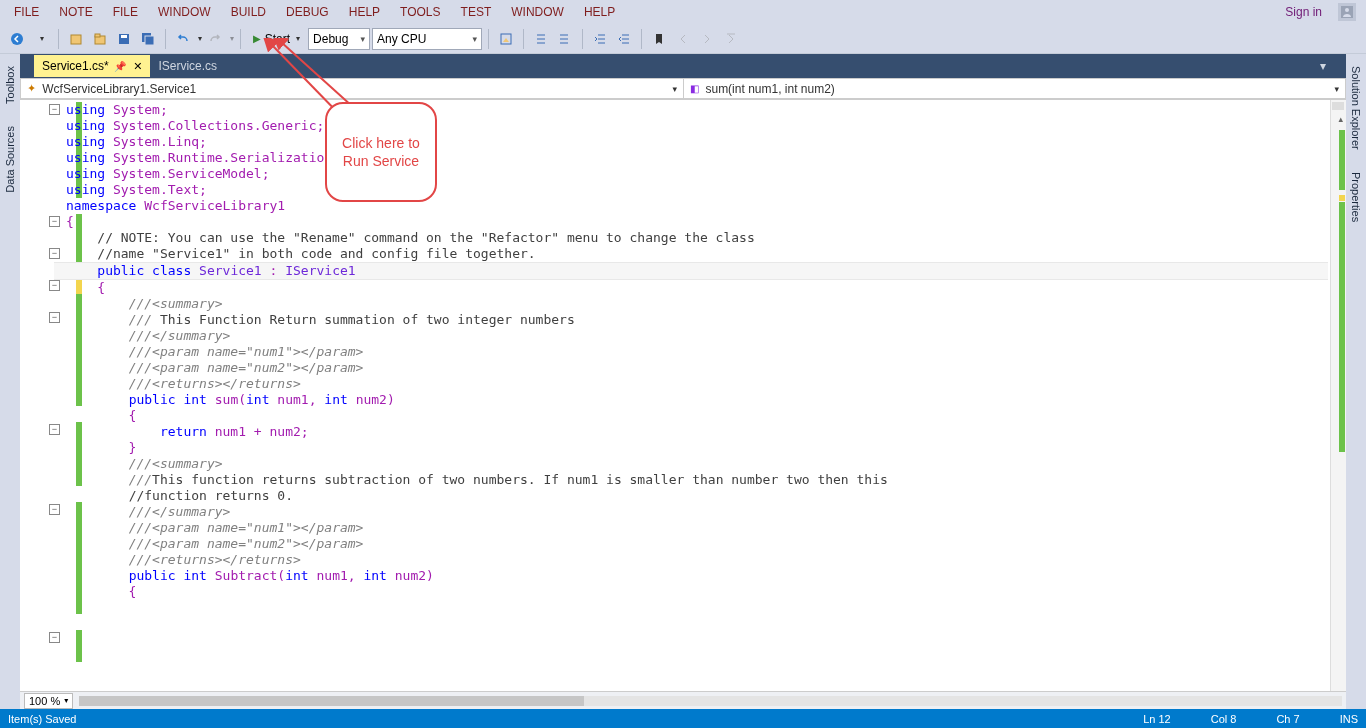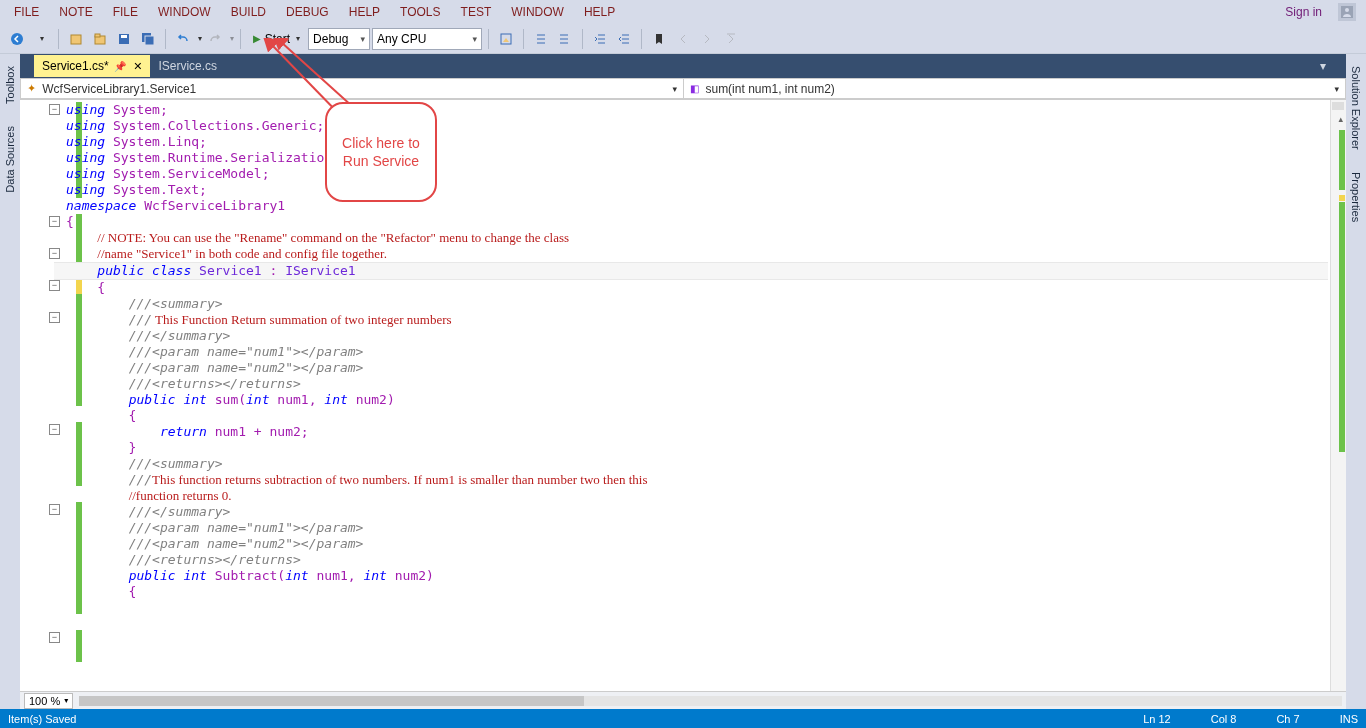--- a/index.html
+++ b/index.html
@@ -53,23 +53,23 @@
 .code-gutter-outline { position: absolute; left: 0; top: 0; bottom: 0; width: 14px; background: #fff; }
 .code-gutter-fold { position: absolute; left: 14px; top: 0; bottom: 0; width: 14px; background: #fff; }
 .code-gutter-change { position: absolute; left: 28px; top: 0; bottom: 0; width: 6px; }
 .code-body { position: absolute; left: 34px; right: 18px; top: 0; bottom: 0; font-family: Consolas, monospace; font-size: 13px; line-height: 16px; white-space: pre; color: #000; padding: 2px 12px; }
 .fold-btn { position: absolute; left: 15px; width: 11px; height: 11px; border: 1px solid #888; background: #fff; font-size: 9px; text-align: center; line-height: 9px; color: #555; cursor: pointer; }
 .change-mark { position: absolute; left: 28px; width: 6px; }
 .change-green { background: #6cc24a; }
 .change-yellow { background: #f3d54e; }
 
 
-.kw { color: #0000ff; font-style: italic; }
+.kw { color: #0000ff; }
 .type { color: #6d28d9; }
-.com { color: #b91c1c; font-family: Liberation Serif, serif; }
+.com { color: #404040; }
 .doc { color: #808080; font-style: italic; }
 .plain { color: #a21caf; }
 
 
 .overview { position: absolute; right: 0; top: 0; bottom: 0; width: 16px; border-left: 1px solid #ddd; background: #f4f4f4; }
 .ov-mark { position: absolute; right: 1px; width: 6px; height: 4px; }
 .ov-caret-top { position:absolute; top:2px; right:3px; font-size:9px; color:#666; }
 .ov-split { position:absolute; top:2px; right:2px; width:12px; height:8px; background:#ddd; }
 
 

